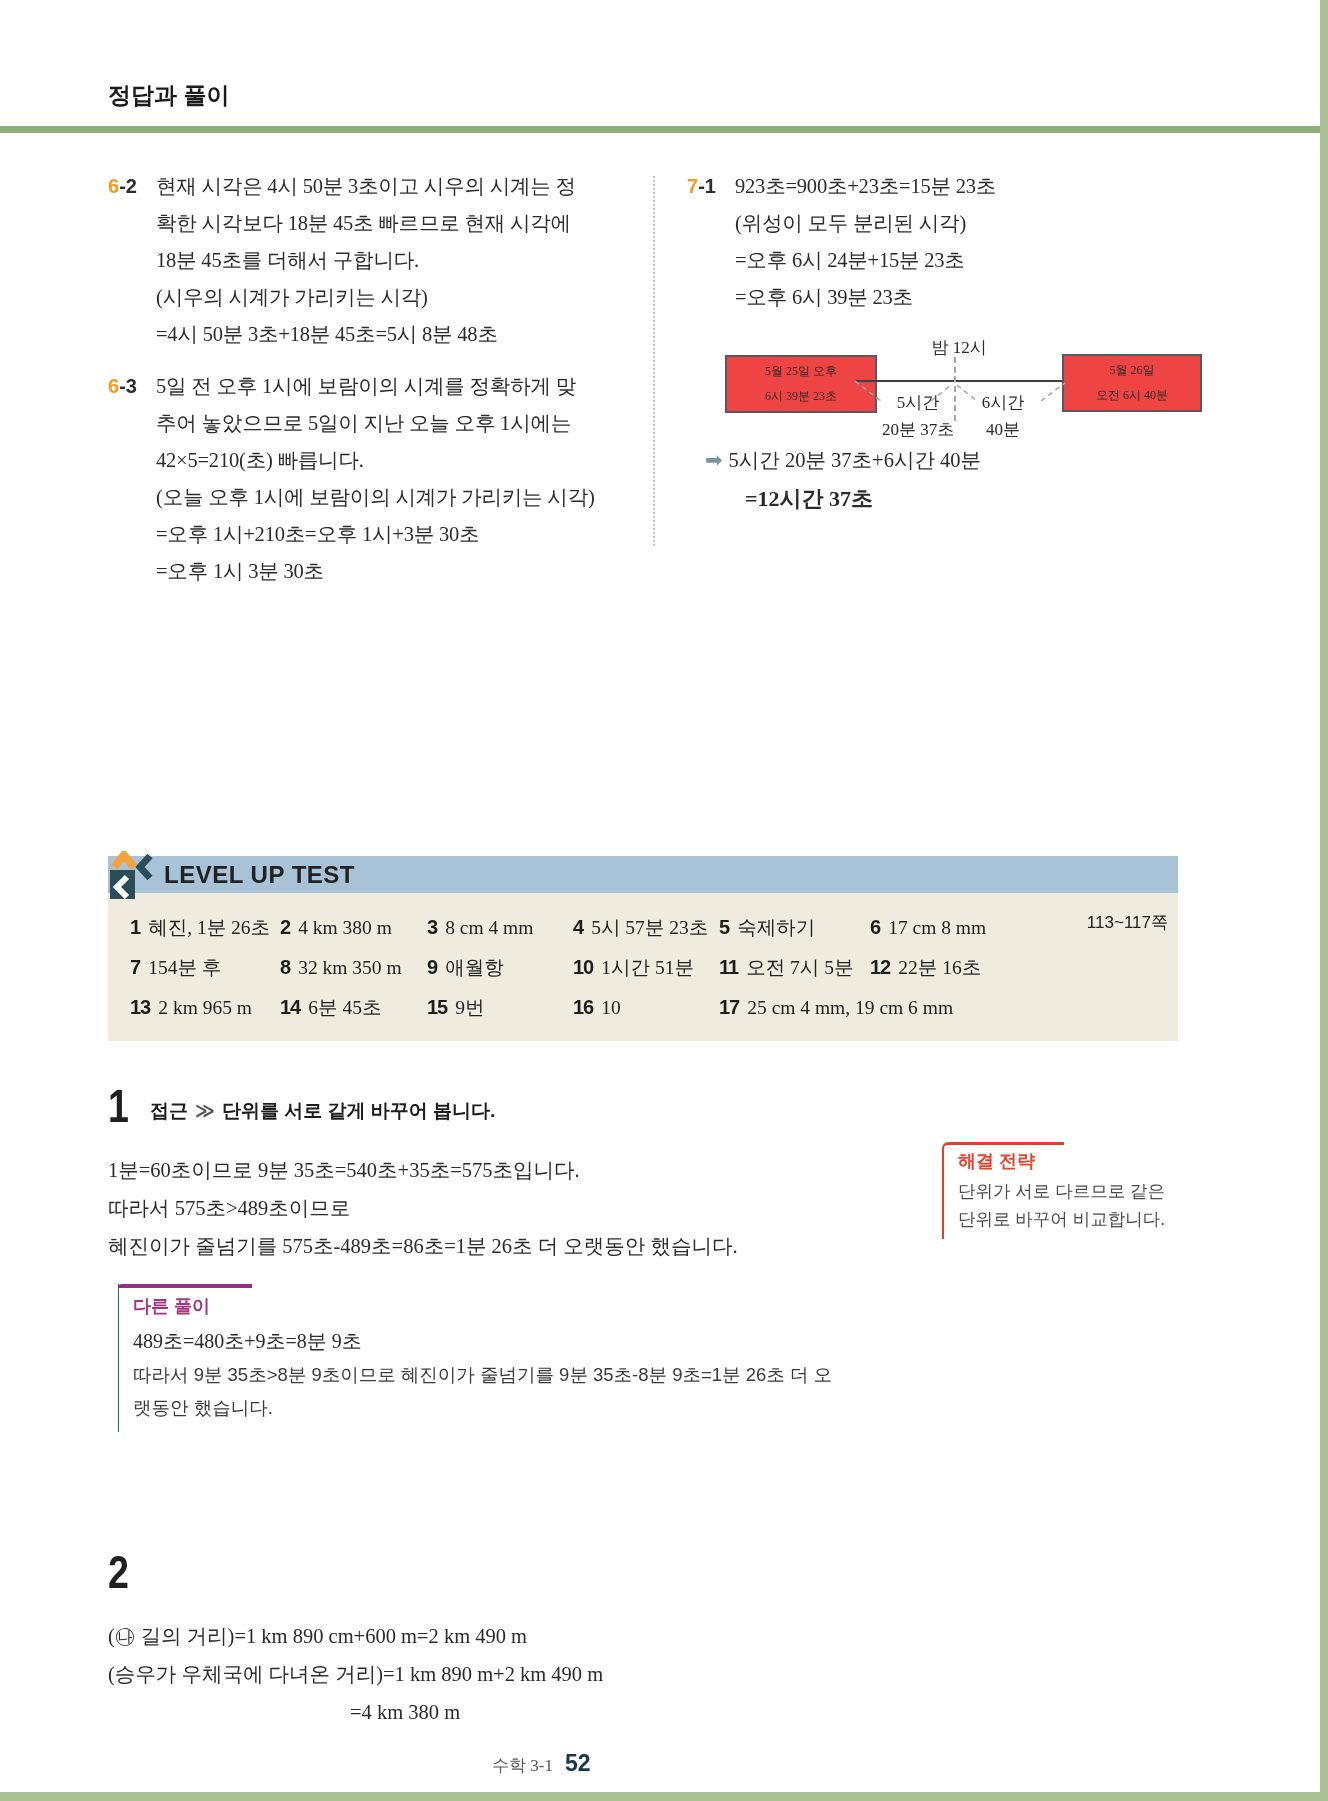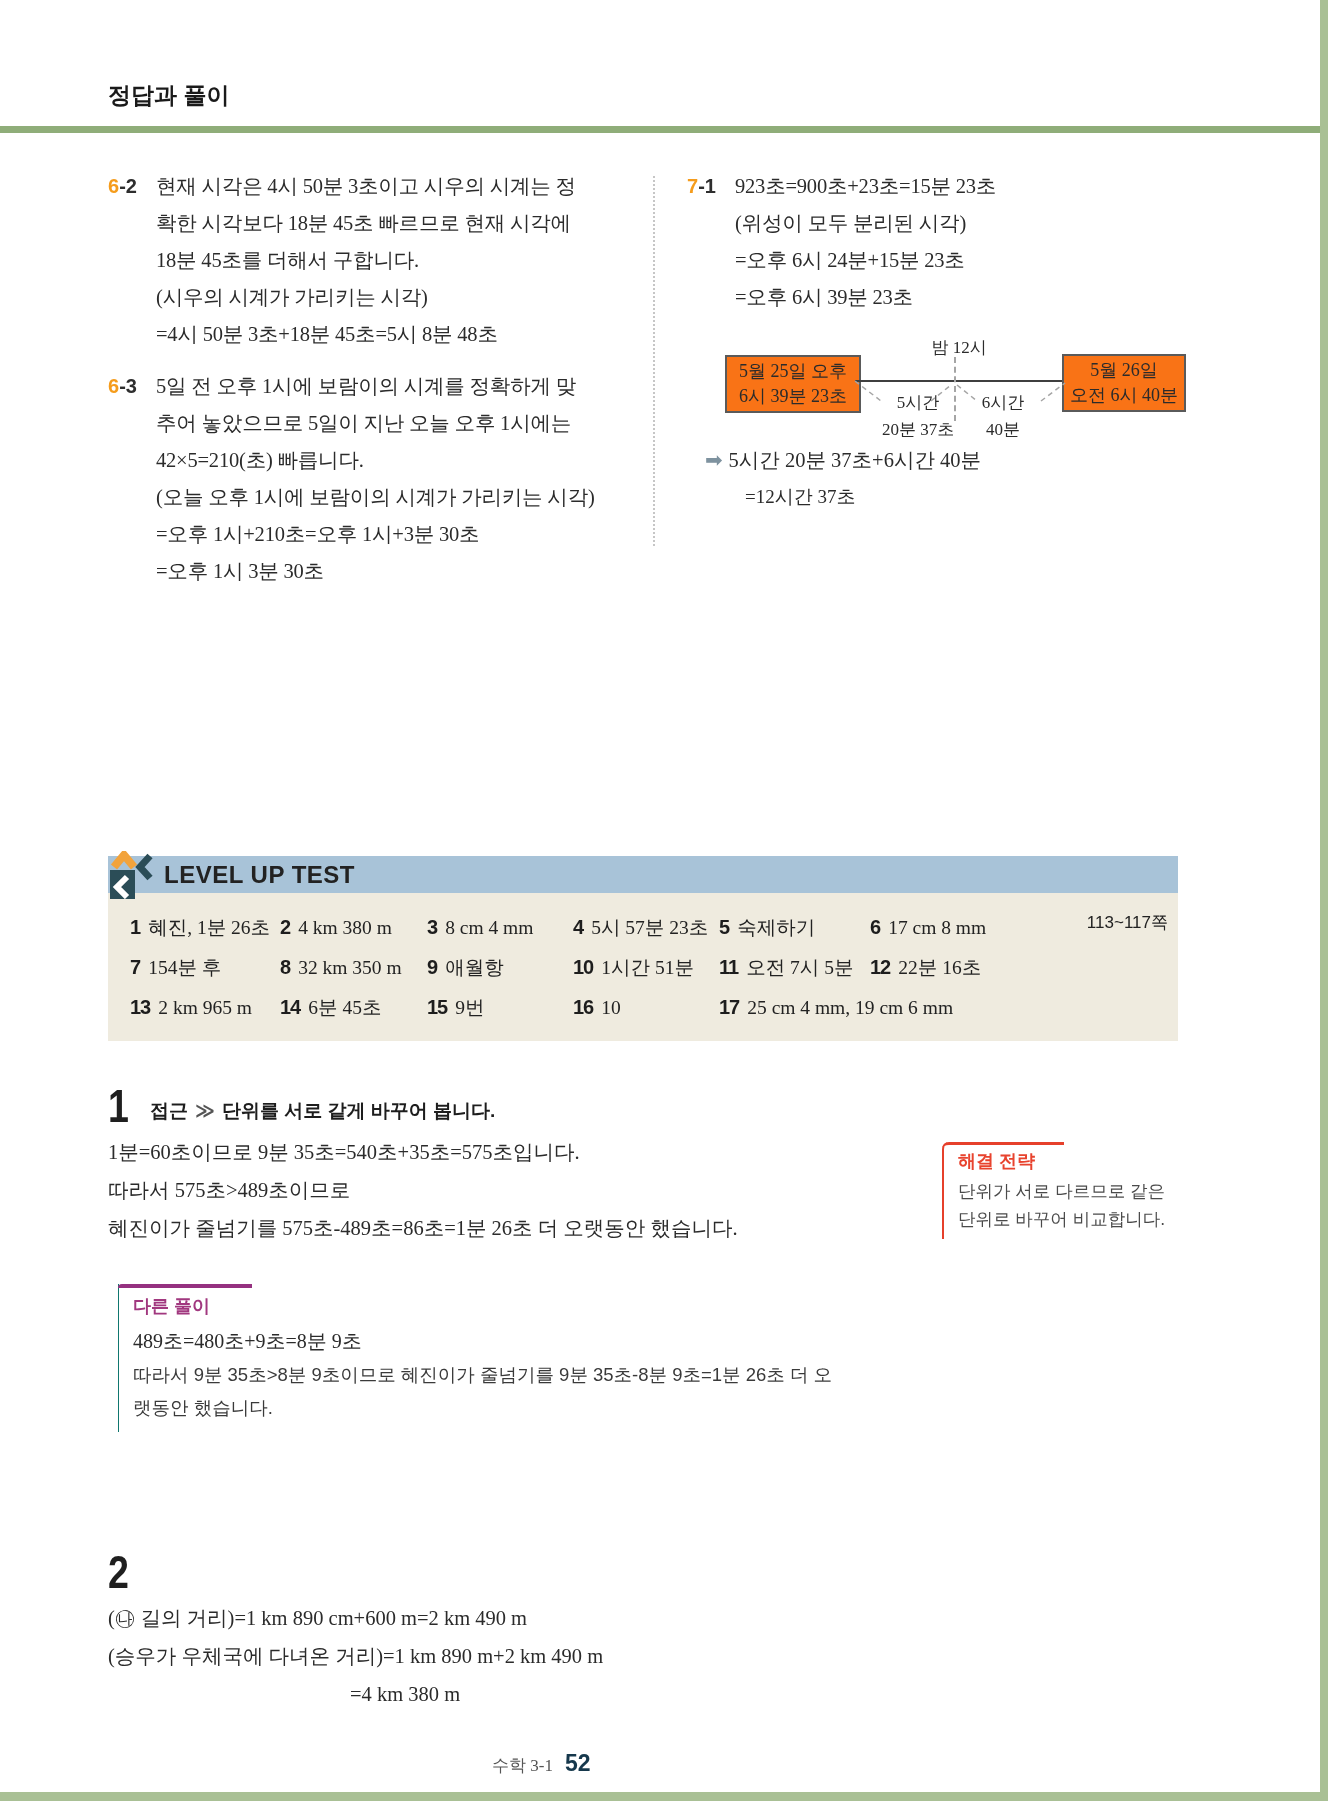--- a/index.html
+++ b/index.html
@@ -20,35 +20,35 @@
   .solution{display:flex;margin-bottom:15px;}
   .sol-label{width:48px;flex:none;font-family:"Liberation Sans","DejaVu Sans",sans-serif;
              font-weight:bold;font-size:20px;line-height:37px;white-space:nowrap;}
   .sol-label .num{color:#f59c1c;}
   .sol-label .sub{color:#2e2e2e;}
   .sol-body{font-size:20.5px;line-height:37px;letter-spacing:-0.2px;}
   .sol-body .ln{white-space:nowrap;}
   
   .timeline{position:absolute;left:0;top:165px;width:522px;height:150px;font-size:17px;}
   .tl-toplabel{position:absolute;left:222px;top:3px;width:100px;text-align:center;}
-  .tl-box{position:absolute;border:2px solid #5a5a5a;background:#f97316;text-align:center;
-          line-height:25px;font-size:18px;padding:2px 4px;}
+  .tl-box{position:absolute;border:2px solid #5a5a5a;background:#ef4444;text-align:center;
+          line-height:25px;font-size:12px;padding:2px 12px;}
   .tl-box-left{left:38px;top:22px;width:124px;}
   .tl-box-right{left:375px;top:21px;width:112px;}
   .tl-hline{position:absolute;left:168px;top:47px;width:207px;border-top:2px solid #3f3f3f;}
   .tl-vdash{position:absolute;left:267px;top:24px;height:64px;border-left:2px dashed #a5a5a5;}
   .tl-dur{position:absolute;text-align:center;line-height:25px;}
   .tl-dur-l1{left:196px;top:57px;width:70px;}
   .tl-dur-l2{left:172px;top:84px;width:118px;}
   .tl-dur-r1{left:288px;top:57px;width:56px;}
   .tl-dur-r2{left:288px;top:84px;width:56px;}
   .tl-dashes{position:absolute;left:164px;top:44px;}
   .tl-result1{position:absolute;left:18px;top:278px;font-size:20.5px;white-space:nowrap;}
   .tl-result1 .arrow{color:#7e929f;font-family:"DejaVu Sans",sans-serif;font-size:21px;margin-right:6px;}
-  .tl-result2{position:absolute;left:58px;top:316px;font-size:19px;white-space:nowrap;}
+  .tl-result2{position:absolute;left:58px;top:316px;font-size:22px;white-space:nowrap;font-weight:bold;}
   
   .lut{position:absolute;left:108px;top:856px;width:1070px;}
   .lut-bar{position:relative;height:37px;background:#a8c3d8;}
   .lut-logo{position:absolute;left:2px;top:-5px;width:44px;height:48px;}
   .lut-title{position:absolute;left:56px;top:5px;font-family:"Liberation Sans","DejaVu Sans",sans-serif;
              font-weight:bold;font-size:24px;letter-spacing:0.5px;color:#222;}
   .lut-pages{position:absolute;right:10px;top:12px;font-family:Liberation Sans, sans-serif;
              font-size:17px;color:#222;margin-top:43px;}
   .lut-answers{background:#efebdf;padding:16px 0 14px 22px;display:grid;
                grid-template-columns:150px 147px 146px 146px 151px auto;
@@ -61,21 +61,21 @@
   
   .problem{position:absolute;left:108px;width:1104px;}
   .problem-1{top:1082px;}
   .problem-2{top:1548px;}
   .p-head{display:flex;align-items:flex-end;}
   .p-num{font-family:"Liberation Sans","DejaVu Sans",sans-serif;font-weight:bold;font-size:47px;
          line-height:1;width:42px;flex:none;color:#1f1f1f;transform:scaleX(0.8);transform-origin:left bottom;}
   .p-approach{font-family:"Liberation Sans","DejaVu Sans",sans-serif;font-weight:bold;font-size:19px;
               color:#1d1d1d;padding-bottom:5px;}
   .p-approach .mark{color:#555;margin:0 7px;}
-  .p-lines{margin-top:4px;font-size:20.5px;line-height:38px;}
+  .p-lines{margin-top:22px;font-size:20.5px;line-height:38px;}
   .p-lines .ln{white-space:nowrap;}
   .p2-indent{padding-left:242px;}
   
   .strategy{position:absolute;left:834px;top:60px;width:300px;border-left:2px solid #e6402b;
             border-top-left-radius:7px;padding:5px 0 6px 14px;}
   .strategy::before{content:"";position:absolute;left:-2px;top:0;width:122px;height:8px;
             border-top:3px solid #e6402b;border-top-left-radius:7px;}
   .strategy-label{color:#e8432e;font-family:"Liberation Sans","DejaVu Sans",sans-serif;
             font-weight:bold;font-size:18px;margin-top:2px;}
   .strategy-text{font-family:"Liberation Sans","DejaVu Sans",sans-serif;font-size:17.5px;

